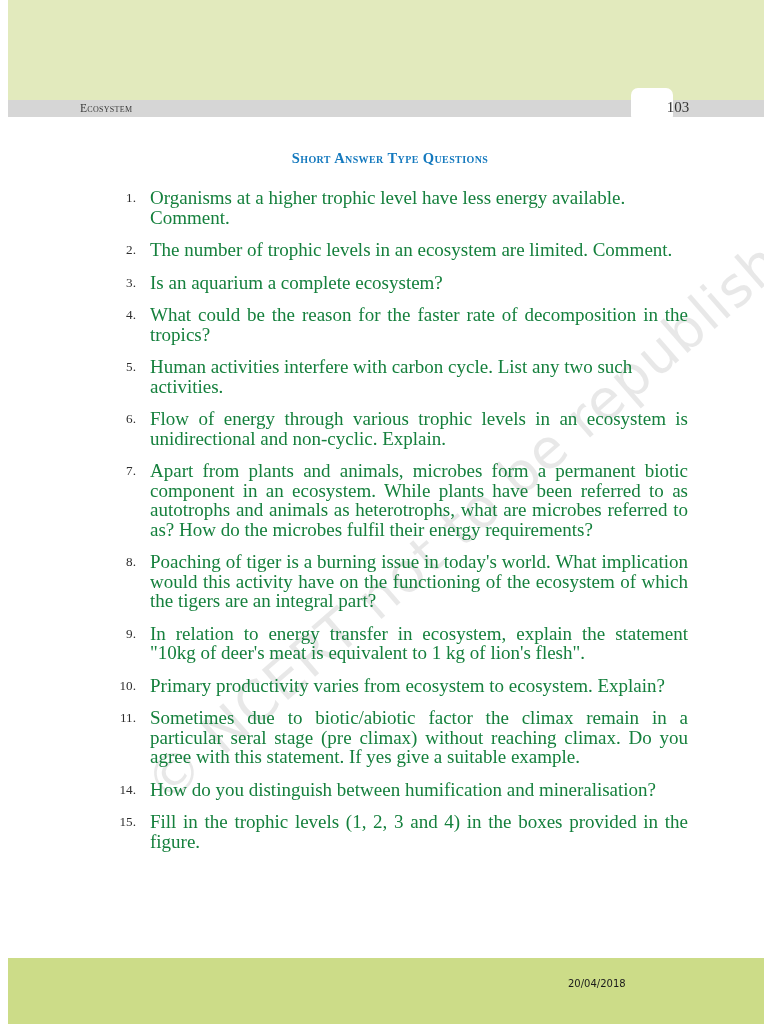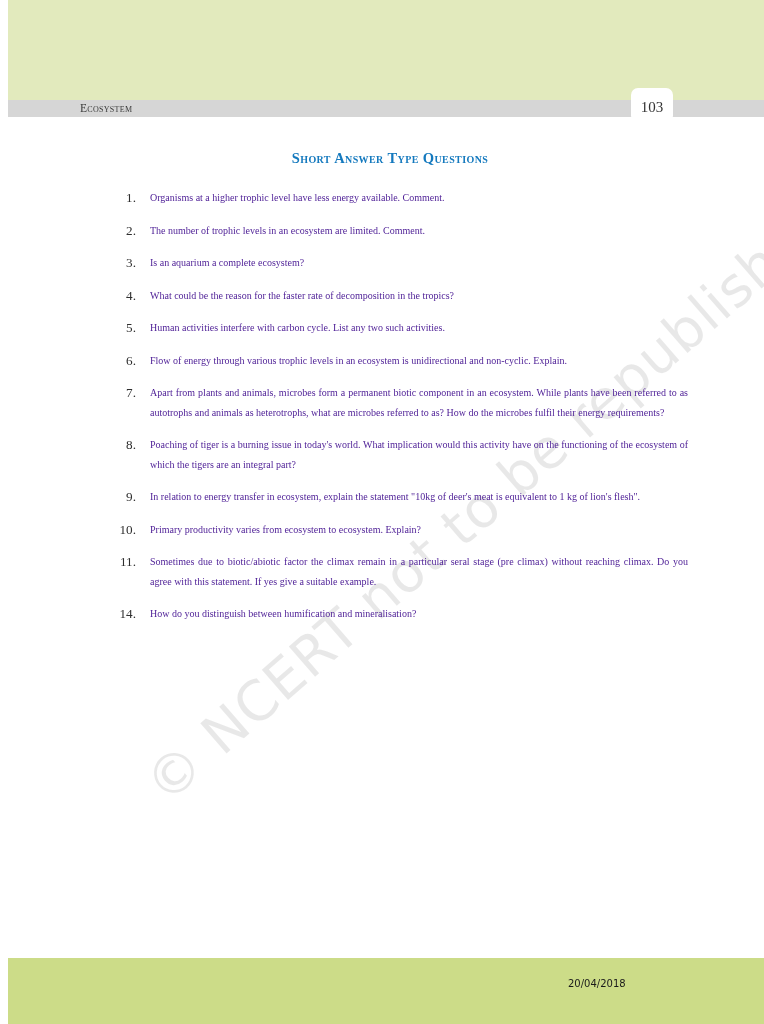--- a/index.html
+++ b/index.html
@@ -57,21 +57,21 @@
     position: absolute;
     left: 623px;
     top: 88px;
     width: 42px;
     height: 30px;
     background: #ffffff;
     border-radius: 7px 7px 2px 2px;
   }
   .page-number {
     position: absolute;
-    left: 624px;
+    left: 650px;
     top: 98px;
     width: 40px;
     text-align: center;
     font-family: "Liberation Serif", serif;
     font-size: 15px;
     color: #333333;
     line-height: 18px;
   }
 
   
@@ -142,22 +142,22 @@
     padding-right: 0px;
     font-family: "Liberation Serif", serif;
     font-size: 13.2px;
     color: #2e2e2e;
     line-height: 19.5px;
   }
   .qtext {
     flex: 1 1 auto;
     padding-left: 14px;
     font-family: "Liberation Serif", serif;
-    font-size: 10px;
-    color: #4c1d95;
+    font-size: 19px;
+    color: #15803d;
     line-height: 19.5px;
     text-align: justify;
   }
   .qtext.nojustify {
     text-align: left;
   }
 
   
   .footer-green {
     position: absolute;
@@ -255,20 +255,24 @@
         <div class="qtext">Sometimes due to biotic/abiotic factor the climax remain in a particular seral stage (pre climax)  without reaching climax. Do you agree with this statement. If yes give a suitable example.</div>
       </div>
 
 
 
       <div class="qitem">
         <div class="qnum">14.</div>
         <div class="qtext nojustify">How do you distinguish between humification and mineralisation?</div>
       </div>
 
+      <div class="qitem">
+        <div class="qnum">15.</div>
+        <div class="qtext">Fill in the trophic levels (1, 2, 3 and 4) in the boxes provided in the figure.</div>
+      </div>
 
     </div>
   </div>
 
   <div class="footer-green"></div>
   <div class="footer-date">20/04/2018</div>
 
 </div>
 
 </body></html>

